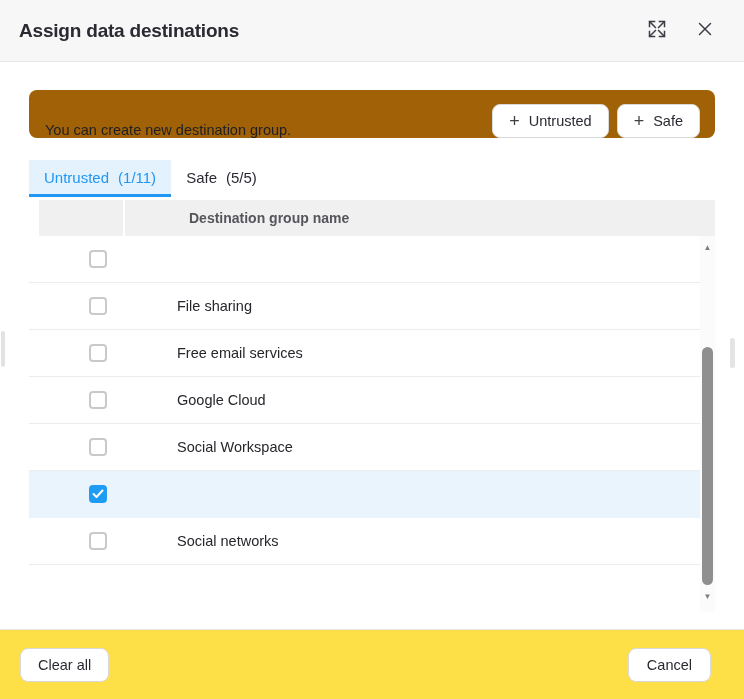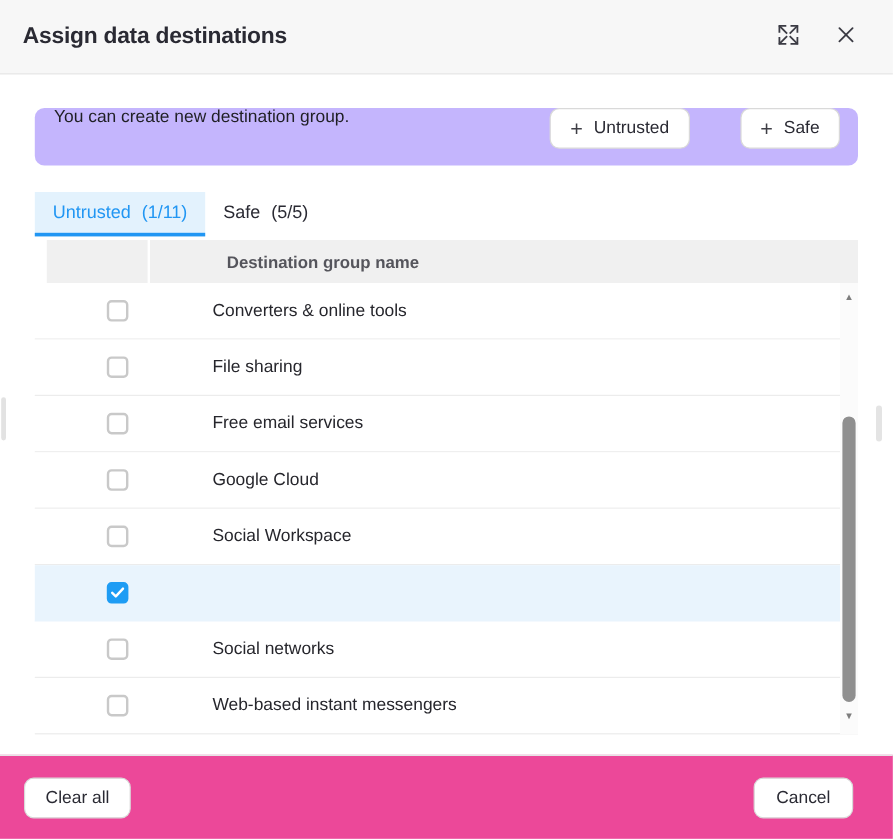--- a/index.html
+++ b/index.html
@@ -16,22 +16,22 @@
     display:flex; align-items:center; padding:0 31px 0 19px; box-sizing:border-box;
   }
   .dialog-title { flex:1; font-size:19px; font-weight:700; color:#2a2a33; letter-spacing:-0.2px; }
   .header-icons { display:flex; align-items:center; gap:31px; }
   .icon-btn { background:none; border:none; padding:0; cursor:pointer; display:flex; align-items:center; }
 
   
   .content { padding:0 29px; }
 
   .banner {
-    margin-top:28px; height:48px; background:#c4b5fd; border-radius:8px;
-    display:flex; align-items:flex-start; padding:0 15px 0 16px; box-sizing:border-box;gap:34px;
+    margin-top:28px; height:48px; background:#a16207; border-radius:8px;
+    display:flex; align-items:flex-end; padding:0 15px 0 16px; box-sizing:border-box;
   }
   .banner-text { flex:1; font-size:14.5px; color:#1f1f24; }
 
   .btn {
     background:#fff; border:1px solid #d9d9d9; border-radius:8px; height:34px;
     font-family:"Liberation Sans", sans-serif; font-size:14.5px; color:#2a2a33;
     display:inline-flex; align-items:center; justify-content:center; cursor:pointer;
     box-sizing:border-box; white-space:nowrap;
   }
   .banner .btn { padding:0 16px; margin-left:8px; gap:9px; }
@@ -81,21 +81,21 @@
   }
   .sb-up { top:8px; }
   .sb-down { bottom:11px; }
   .sb-thumb {
     position:absolute; top:111px; left:2px; width:11px; height:238px;
     background:#8f8f8f; border-radius:6px; cursor:pointer;
   }
 
   
   .dialog-footer {
-    position:absolute; left:0; right:0; bottom:0; height:70px; background:#ec4899;
+    position:absolute; left:0; right:0; bottom:0; height:70px; background:#fde047;
     border-top:1px solid #e5e5e5; display:flex; align-items:center;
     padding:0 19px 0 20px; box-sizing:border-box;
   }
   .footer-spacer { flex:1; }
   .btn-clear { padding:0 17px; }
   .btn-cancel { padding:0 18px; margin-right:14px; }
   .btn-primary {
     background:#1e9cf4; border:1px solid #1e9cf4; color:#fff; font-weight:700; padding:0 33px;
   }
 
@@ -174,21 +174,20 @@
       </div>
 
       <div class="tbody">
 
         <div class="row">
     <div class="cell-check">
       <span class="checkbox">
         
       </span>
     </div>
-    <div class="cell-name">Converters &amp; online tools</div>
   </div>
           <div class="row">
     <div class="cell-check">
       <span class="checkbox">
         
       </span>
     </div>
     <div class="cell-name">File sharing</div>
   </div>
           <div class="row">
@@ -224,28 +223,20 @@
       </span>
     </div>
   </div>
           <div class="row">
     <div class="cell-check">
       <span class="checkbox">
         
       </span>
     </div>
     <div class="cell-name">Social networks</div>
-  </div>
-          <div class="row">
-    <div class="cell-check">
-      <span class="checkbox">
-        
-      </span>
-    </div>
-    <div class="cell-name">Web-based instant messengers</div>
   </div>
           <div class="scrollbar">
           <span class="sb-arrow sb-up">▲</span>
           <div class="sb-thumb"></div>
           <span class="sb-arrow sb-down">▼</span>
         </div>
       </div>
     </div>
 
   </div>

